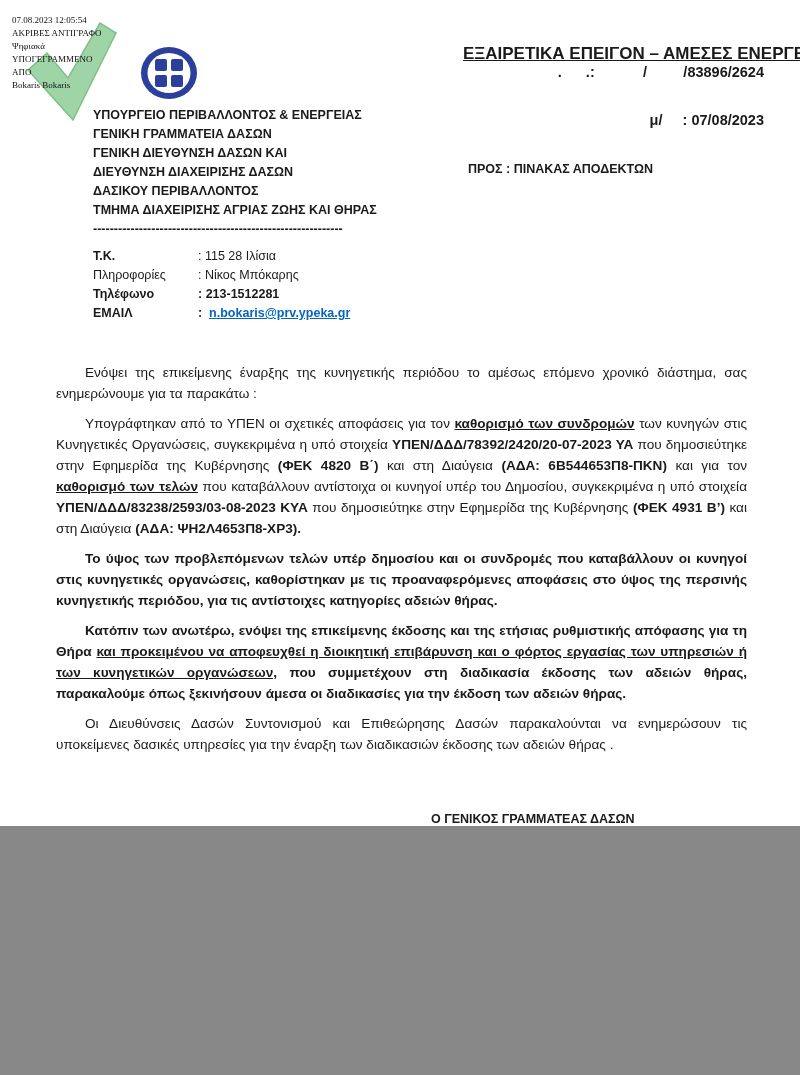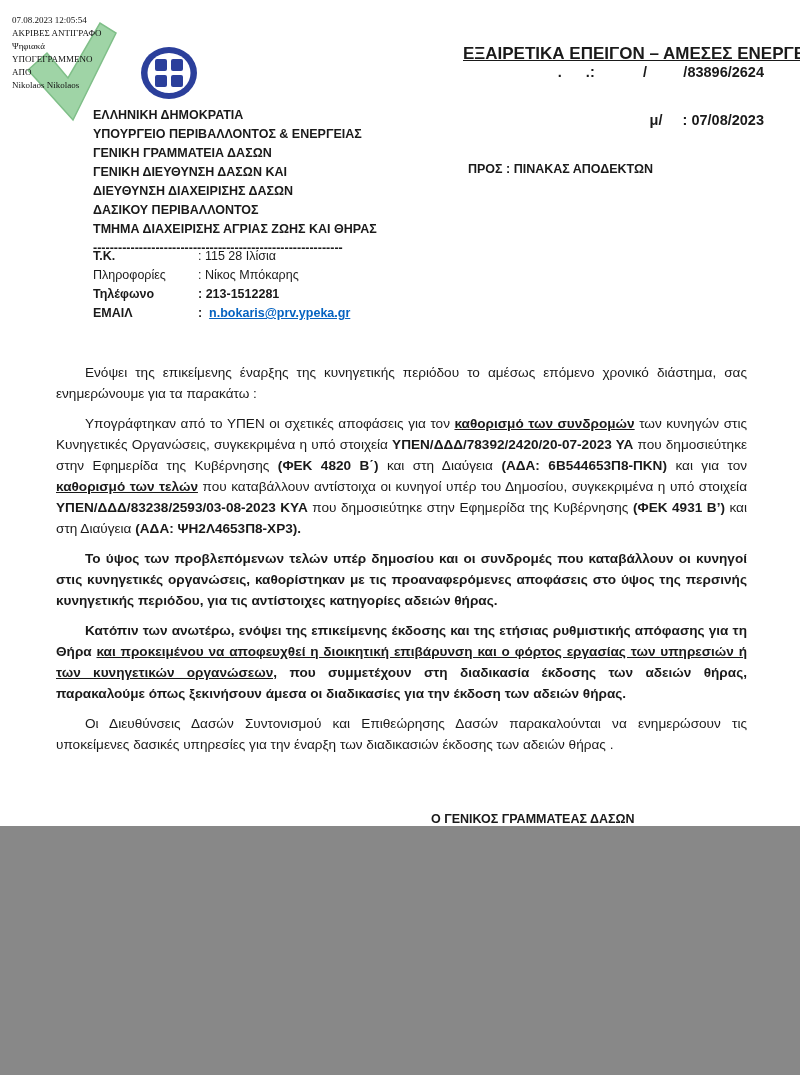--- a/index.html
+++ b/index.html
@@ -66,37 +66,36 @@
   <div class="stamp">
     <svg width="100" height="108" viewBox="0 0 100 108">
       <polygon points="8,52 27,35 48,60 80,5 96,15 53,102" fill="#9fd4a6" stroke="#7fbf88" stroke-width="1.5"></polygon>
     </svg>
     <div class="stamp-text">
       <div>07.08.2023 12:05:54</div>
       <div>ΑΚΡΙΒΕΣ ΑΝΤΙΓΡΑΦΟ</div>
       <div>Ψηφιακά</div>
       <div>ΥΠΟΓΕΓΡΑΜΜΕΝΟ</div>
       <div>ΑΠΟ</div>
-      <div>Nikolaos Nikolaos</div>
+      <div>Bokaris Bokaris</div>
     </div>
   </div>
 
   <div class="emblem">
     <svg width="64" height="64" viewBox="0 0 64 64">
       <ellipse cx="32" cy="31" rx="28" ry="26" fill="#2b3f9b"></ellipse>
       <ellipse cx="32" cy="31" rx="21.5" ry="20" fill="#ffffff"></ellipse>
       <rect x="18" y="17" width="12" height="12" rx="2" fill="#2b3f9b"></rect>
       <rect x="34" y="17" width="12" height="12" rx="2" fill="#2b3f9b"></rect>
       <rect x="18" y="33" width="12" height="12" rx="2" fill="#2b3f9b"></rect>
       <rect x="34" y="33" width="12" height="12" rx="2" fill="#2b3f9b"></rect>
     </svg>
   </div>
 
   <div class="org">
-    <div>ΕΛΛΗΝΙΚΗ ΔΗΜΟΚΡΑΤΙΑ</div>
     <div>ΥΠΟΥΡΓΕΙΟ ΠΕΡΙΒΑΛΛΟΝΤΟΣ &amp; ΕΝΕΡΓΕΙΑΣ</div>
     <div>ΓΕΝΙΚΗ ΓΡΑΜΜΑΤΕΙΑ ΔΑΣΩΝ</div>
     <div>ΓΕΝΙΚΗ ΔΙΕΥΘΥΝΣΗ ΔΑΣΩΝ ΚΑΙ</div>
     <div>ΔΙΕΥΘΥΝΣΗ ΔΙΑΧΕΙΡΙΣΗΣ ΔΑΣΩΝ</div>
     <div>ΔΑΣΙΚΟΥ ΠΕΡΙΒΑΛΛΟΝΤΟΣ</div>
     <div>ΤΜΗΜΑ ΔΙΑΧΕΙΡΙΣΗΣ ΑΓΡΙΑΣ ΖΩΗΣ ΚΑΙ ΘΗΡΑΣ</div>
     <div class="divider">------------------------------------------------------------</div>
   </div>
 
   <div class="urgency">ΕΞΑΙΡΕΤΙΚΑ ΕΠΕΙΓΟΝ – ΑΜΕΣΕΣ ΕΝΕΡΓΕΙΕΣ</div>

